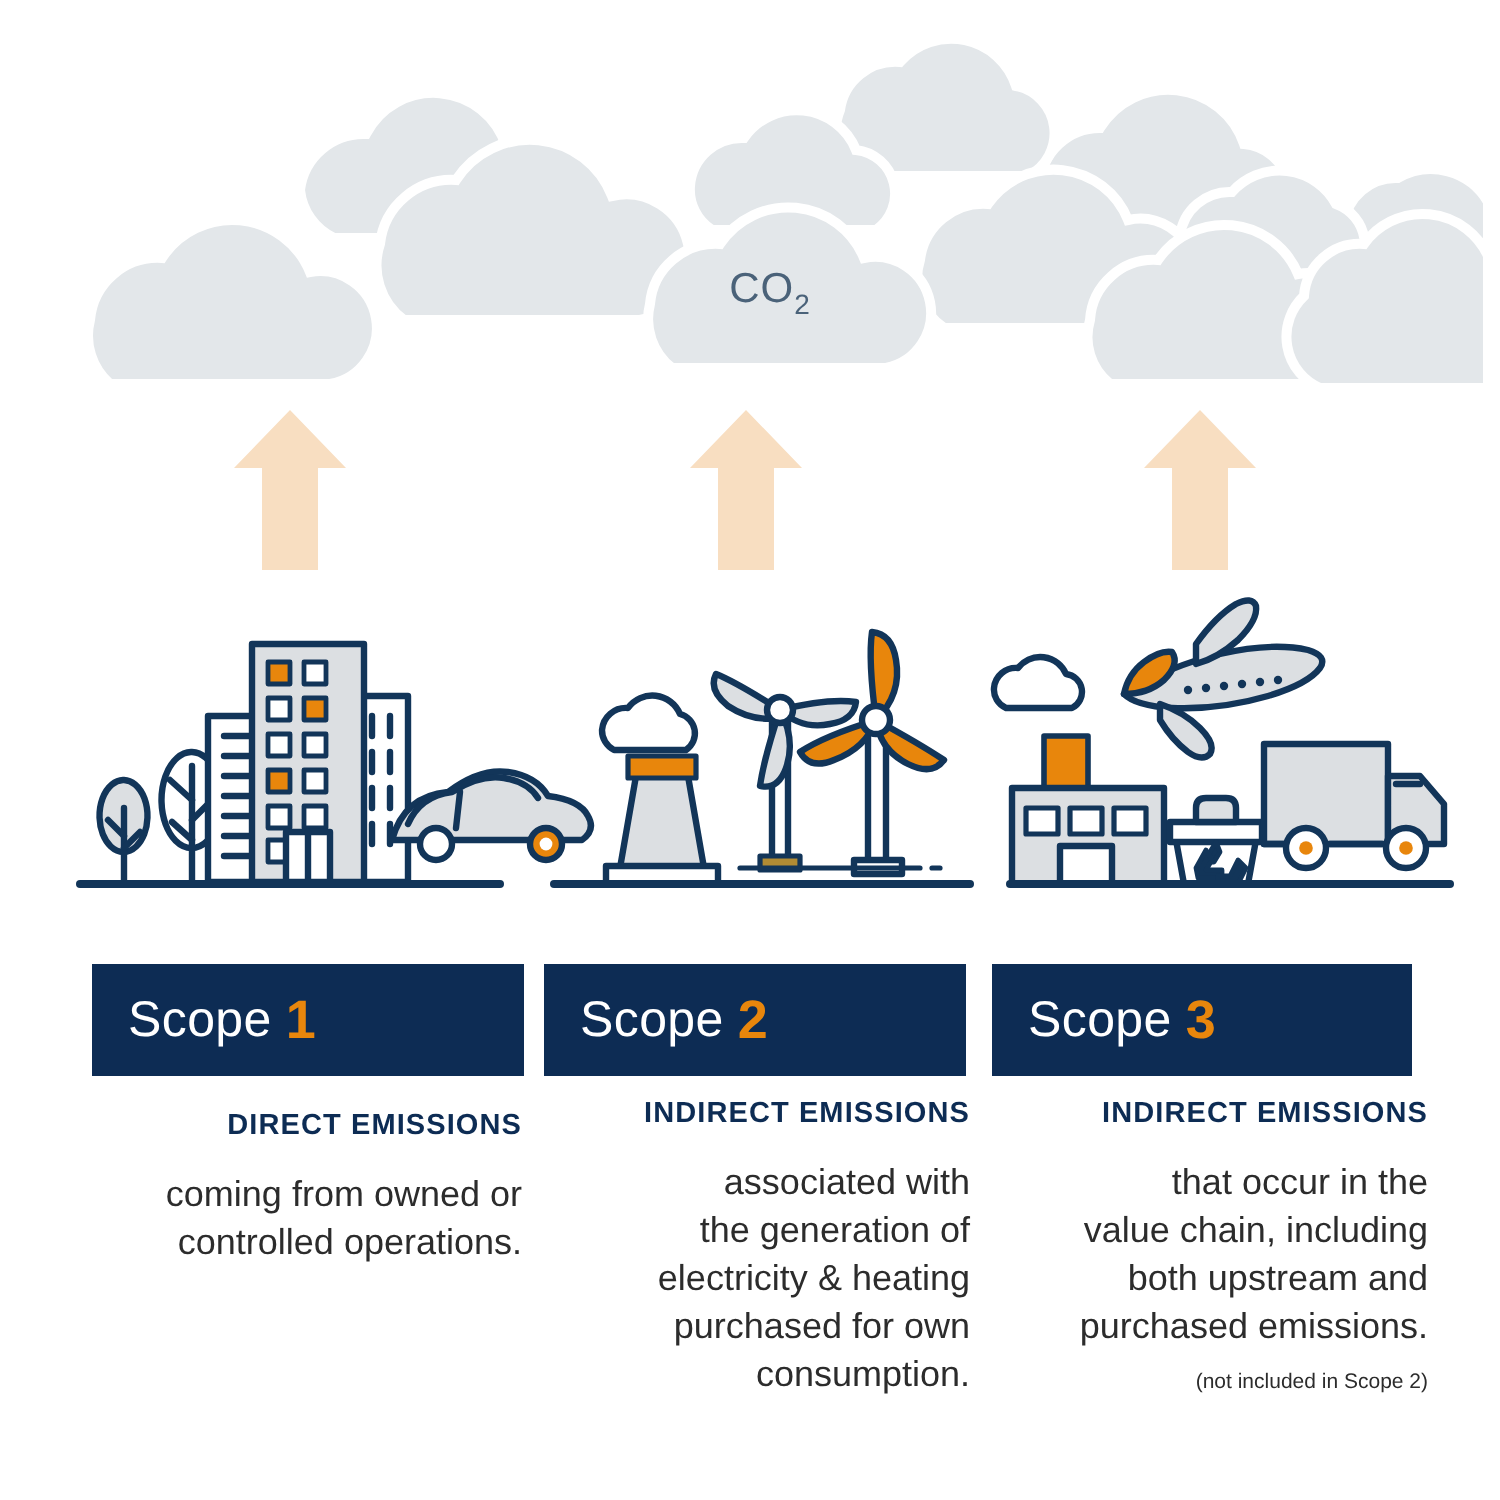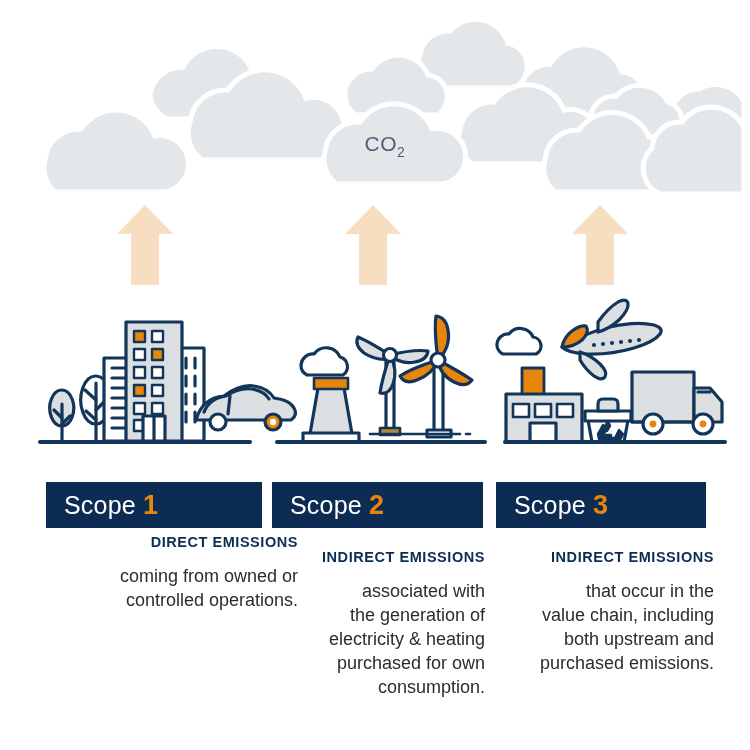--- a/index.html
+++ b/index.html
@@ -7,21 +7,21 @@
     width:750px;height:750px;background:#ffffff;
     font-family:"Liberation Sans","DejaVu Sans",sans-serif;
     overflow:hidden;position:relative;
   }
   #stage{position:absolute;inset:0;text-align:right;}
   .layer{position:absolute;inset:0;}
   svg{display:block;}
 
   
   .bar{
-    position:absolute;height:46px;
+    position:absolute;height:56px;
     display:flex;align-items:center;
     padding-left:18px;box-sizing:border-box;
   }
   .bar .word{
     color:#ffffff;font-size:25px;font-weight:400;letter-spacing:.2px;
     line-height:1;
   }
   .bar .num{
     font-size:27px;font-weight:700;margin-left:7px;line-height:1;
   }
@@ -254,36 +254,37 @@
   </div>
   <div class="bar" style="left:272px;top:482px;width:211px;background:#0d2c54;">
     <span class="word">Scope</span>
     <span class="num" style="color:#e8860c;">2</span>
   </div>
   <div class="bar" style="left:496px;top:482px;width:210px;background:#0d2c54;">
     <span class="word">Scope</span>
     <span class="num" style="color:#e8860c;">3</span>
   </div>
 
-  <div class="col" style="left:61px;top:534px;width:200px;margin-left:37px;">
+  <div class="col" style="left:61px;top:555px;width:200px;">
     <p class="head" style="color:#0d2c54;">DIRECT EMISSIONS</p>
     <p class="body" style="color:#2c2c2c;">coming from owned or
 controlled operations.</p>
   </div>
 
   <div class="col" style="left:285px;top:549px;width:200px;">
     <p class="head" style="color:#0d2c54;">INDIRECT EMISSIONS</p>
     <p class="body" style="color:#2c2c2c;">associated with
 the generation of
 electricity &amp; heating
 purchased for own
 consumption.</p>
   </div>
 
   <div class="col" style="left:509px;top:549px;width:205px;">
     <p class="head" style="color:#0d2c54;">INDIRECT EMISSIONS</p>
     <p class="body" style="color:#2c2c2c;">that occur in the
 value chain, including
 both upstream and
 purchased emissions.</p>
+    <p class="fine" style="color:#2c2c2c;">(not included in Scope 2)</p>
   </div>
 
 </div>
 
 </body></html>

